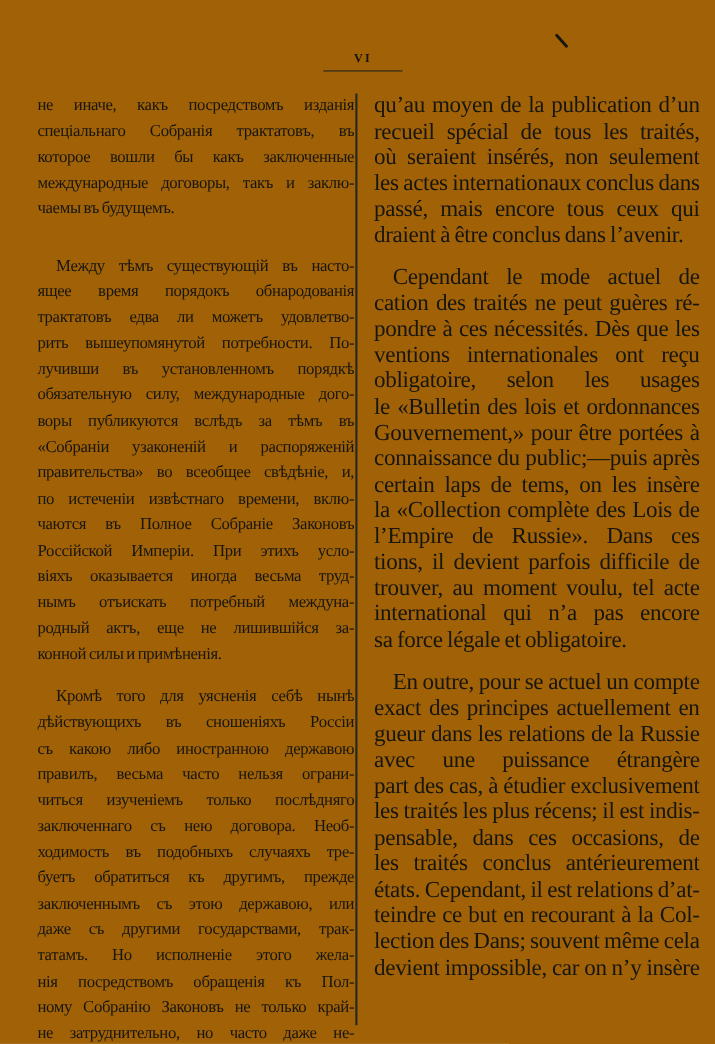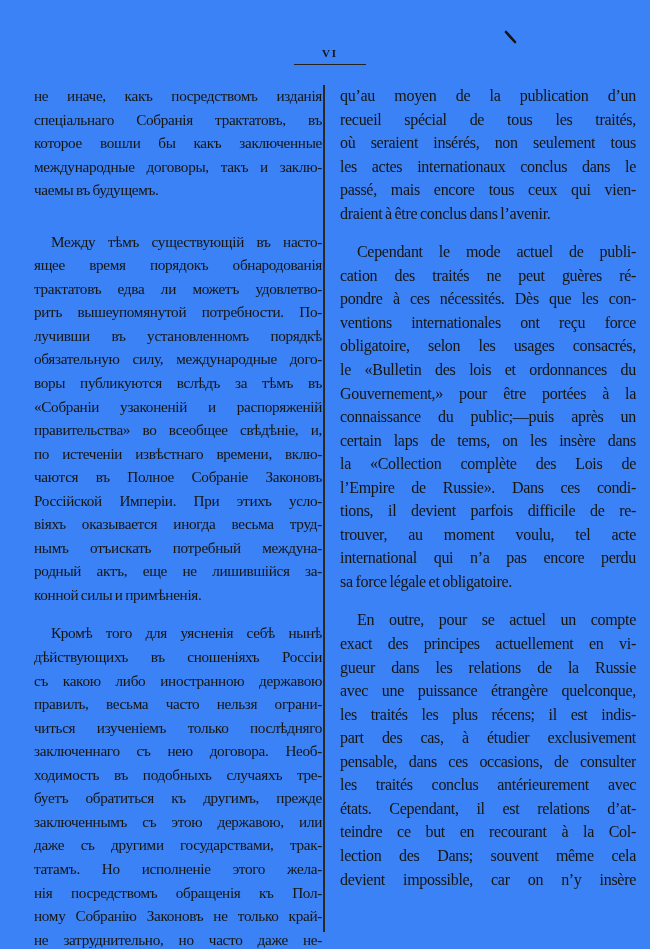--- a/index.html
+++ b/index.html
@@ -4,21 +4,21 @@
 <style>
   html, body {
     margin: 0;
     padding: 0;
     background: #e8e8e8;
   }
   .page {
     position: relative;
     width: 650px;
     height: 949px;
-    background: #3b82f6;
+    background: #a16207;
     overflow: hidden;
     font-family: "Liberation Serif", serif;
     color: #17150f;
   }
   
   .page-header {
     position: absolute;
     top: 44px;
     left: 290px;
     width: 80px;
@@ -45,21 +45,21 @@
     width: 1.7px;
     height: 847px;
     background: #2a2823;
   }
   
   .column {
     position: absolute;
     top: 84px;
   }
   .column-left  { left: 34px;  width: 288px; font-size: 15.2px; }
-  .column-right { left: 340px; width: 296px; font-size: 16px; }
+  .column-right { left: 340px; width: 296px; font-size: 21px; }
   .para { margin: 0; }
   .para.space-after { margin-bottom: 28px; }
   .para.indent .tline:first-child { text-indent: 17px; margin-top: 15px; }
   .tline {
     height: 23.55px;
     line-height: 23.55px;
     letter-spacing: -0.3px;
     word-spacing: -1px;
     text-align: justify;
     text-align-last: justify;
@@ -158,22 +158,22 @@
         <div class="tline">tions, il devient parfois difficile de re-</div>
         <div class="tline">trouver, au moment voulu, tel acte</div>
         <div class="tline">international qui n’a pas encore perdu</div>
         <div class="tline final">sa force légale et obligatoire.</div>
       </div>
       <div class="para indent">
         <div class="tline">En outre, pour se actuel un compte</div>
         <div class="tline">exact des principes actuellement en vi-</div>
         <div class="tline">gueur dans les relations de la Russie</div>
         <div class="tline">avec une puissance étrangère quelconque,</div>
+        <div class="tline">part des cas, à étudier exclusivement</div>
         <div class="tline">les traités les plus récens; il est indis-</div>
-        <div class="tline">part des cas, à étudier exclusivement</div>
         <div class="tline">pensable, dans ces occasions, de consulter</div>
         <div class="tline">les traités conclus antérieurement avec</div>
         <div class="tline">états. Cependant, il est relations d’at-</div>
         <div class="tline">teindre ce but en recourant à la Col-</div>
         <div class="tline">lection des Dans; souvent même cela</div>
         <div class="tline">devient impossible, car on n’y insère</div>
       </div>
     </div>
 
 </div>

